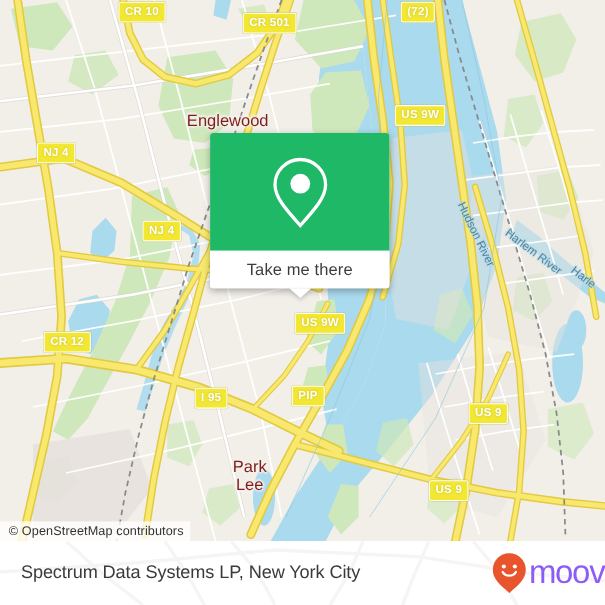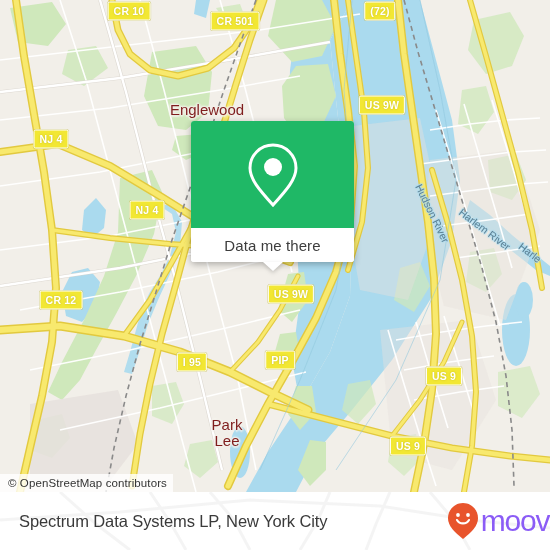--- a/index.html
+++ b/index.html
@@ -301,26 +301,26 @@
         </g>
 
         <g stroke="#8fc6dd" fill="none" stroke-width=".8" opacity=".7">
           <path d="M352,0 L344,90 L352,200 L336,290 L300,380 L260,470"></path>
           <path d="M420,0 L440,90 L456,180 L440,280 L396,380 L336,470"></path>
         </g>
       </g>
     </svg>
 
     <div class="shield" style="left:129px;top:11px">CR 10</div>
-    <div class="shield" style="left:235px;top:21px">CR 501</div>
+    <div class="shield" style="left:245px;top:21px">CR 501</div>
     <div class="shield" style="left:380px;top:11px">(72)</div>
     <div class="shield" style="left:382px;top:105px">US 9W</div>
     <div class="shield" style="left:51px;top:139px">NJ 4</div>
     <div class="shield" style="left:147px;top:210px">NJ 4</div>
-    <div class="shield" style="left:61px;top:300px">CR 12</div>
+    <div class="shield" style="left:61px;top:311px">CR 12</div>
     <div class="shield" style="left:291px;top:294px">US 9W</div>
     <div class="shield" style="left:192px;top:362px">I 95</div>
     <div class="shield" style="left:280px;top:360px">PIP</div>
     <div class="shield" style="left:444px;top:376px">US 9</div>
     <div class="shield" style="left:408px;top:446px">US 9</div>
 
     <div class="place" style="left:207px;top:110px">Englewood</div>
     <div class="place" style="left:227px;top:433px">
       <div>Park</div>
       <div>Lee</div>
@@ -331,21 +331,21 @@
     <div class="water-label" style="left:524px;top:240px;transform:rotate(38deg)">Harle</div>
 
     <div id="popup">
       <div id="popup-head">
         <svg id="popup-pin" width="56" height="68" viewBox="0 0 56 68">
           <path d="M28 4 C15.3 4 5 14.3 5 27 C5 38 14 48.5 28 64 C42 48.5 51 38 51 27 C51 14.3 40.7 4 28 4 Z" fill="none" stroke="#ffffff" stroke-width="3"></path>
           <circle cx="28" cy="26" r="9" fill="#ffffff"></circle>
         </svg>
       </div>
       <div id="popup-foot">
-        <span id="popup-foot-label">Data me there</span>
+        <span id="popup-foot-label">Take me there</span>
       </div>
       <div id="popup-tail"></div>
     </div>
 
     <div id="attribution">© OpenStreetMap contributors</div>
   </div>
 
   <div id="footer">
     <svg id="footer-bg" width="550" height="550" viewBox="0 0 550 550">
       <g stroke="#9a9a9a" stroke-width="3" fill="none">

